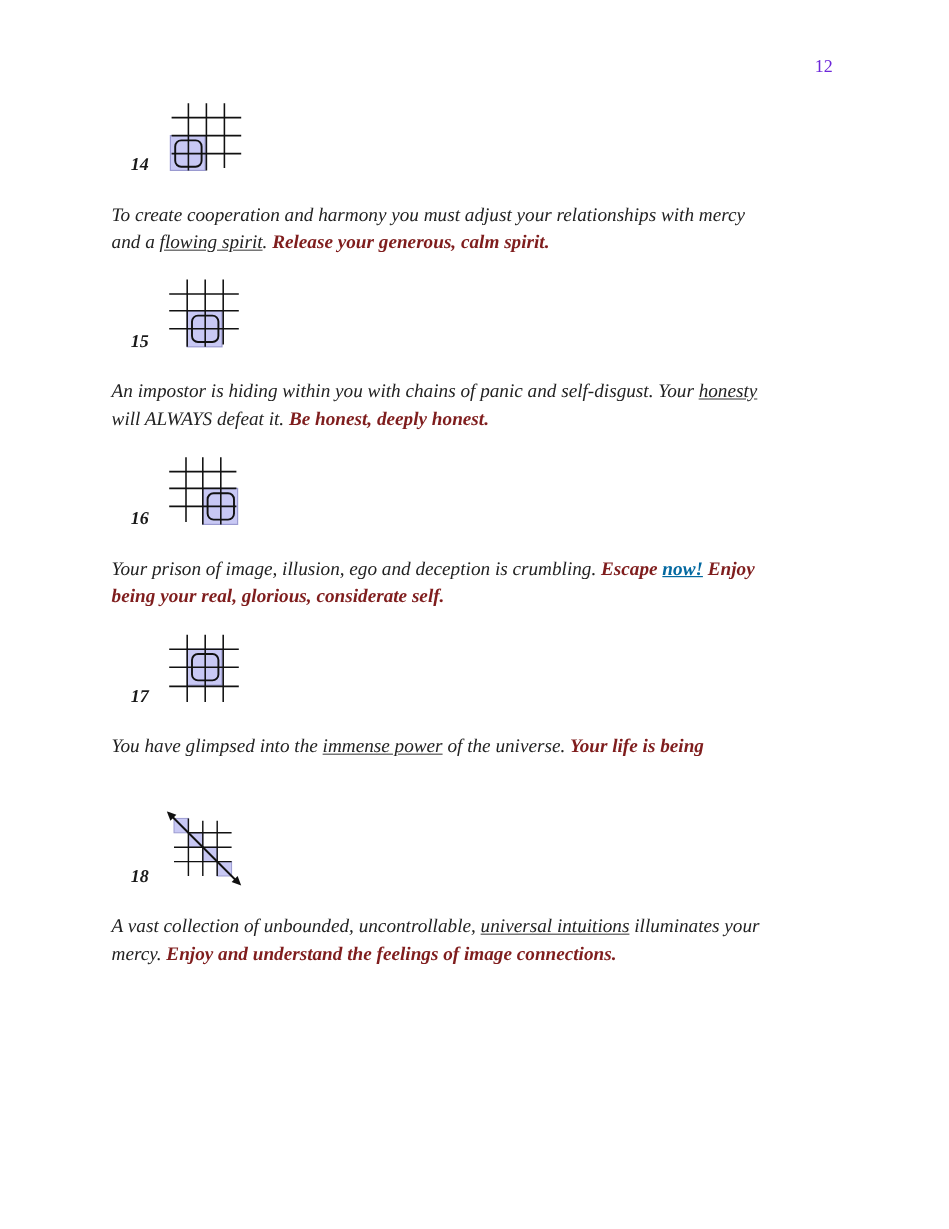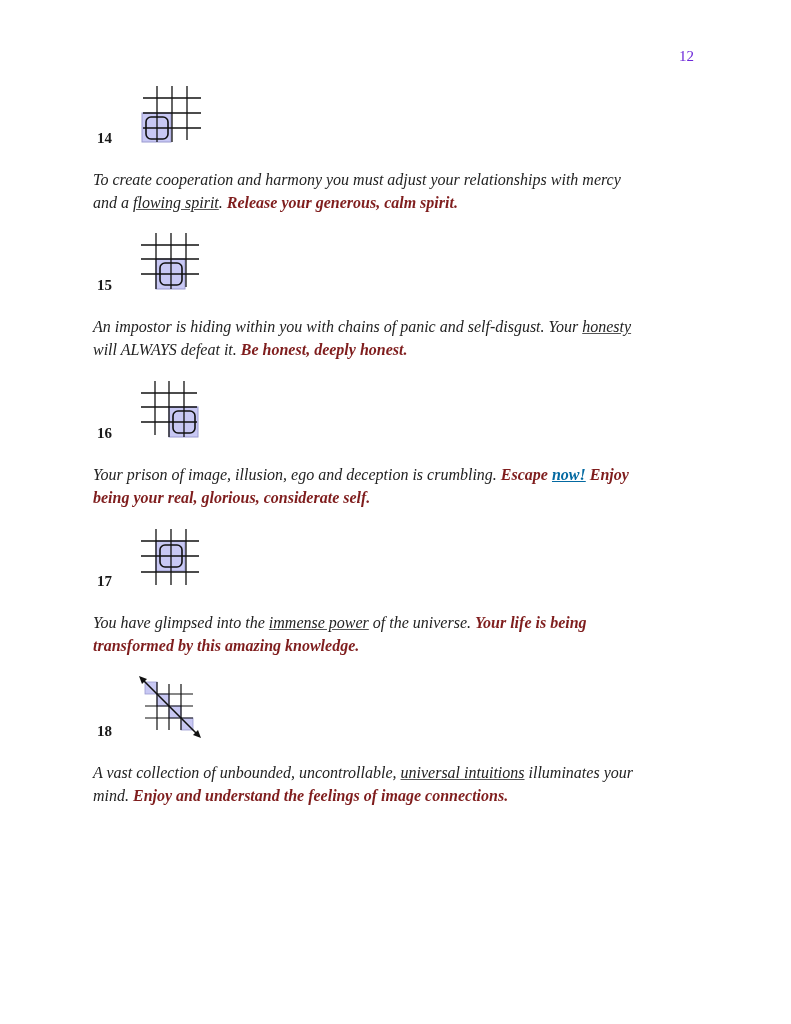--- a/index.html
+++ b/index.html
@@ -24,22 +24,23 @@
     color: #6d28d9;
     text-align: center;
   }
   .entry {
     position: absolute;
     left: 93px;
     width: 600px;
   }
   .entry-num {
     position: absolute;
-    left: 4px;
+    left: 16px;
     font-weight: bold;
+    font-style: italic;
     font-size: 15px;
     font-family: "Liberation Serif", "DejaVu Serif", serif;
   }
   .diagram {
     position: absolute;
     left: 46px;
   }
   .para {
     position: absolute;
     left: 0;
@@ -122,21 +123,20 @@
       <line x1="2" y1="14" x2="60" y2="14" stroke="#111" stroke-width="1.3"></line>
       <line x1="2" y1="29" x2="60" y2="29" stroke="#111" stroke-width="1.3"></line>
       <line x1="2" y1="45" x2="60" y2="45" stroke="#111" stroke-width="1.3"></line>
       <line x1="17" y1="2" x2="17" y2="58" stroke="#111" stroke-width="1.3"></line>
       <line x1="32" y1="2" x2="32" y2="58" stroke="#111" stroke-width="1.3"></line>
       <line x1="47" y1="2" x2="47" y2="58" stroke="#111" stroke-width="1.3"></line>
       <rect x="21" y="18" width="22" height="22" rx="5" fill="none" stroke="#111" stroke-width="1.6"></rect>
     </svg>
     <div class="para" style="top:84px;">
       <div><span>You have glimpsed into the </span><span class="u">immense power</span><span> of the universe.  </span><span class="b">Your life is being</span></div>
-      <div><span class="b">transformed by this amazing knowledge.</span></div>
     </div>
   </div>
 
   <div class="entry" style="top:676px;">
     <div class="entry-num" style="top:47px;">18</div>
     <svg class="diagram" width="66" height="66" viewBox="0 0 66 66" style="top:0; left:45px;">
       <rect x="7" y="6" width="12" height="12" fill="#c8c8f4" stroke="#9a9ad0" stroke-width="0.8"></rect>
       <rect x="19" y="18" width="12" height="12" fill="#c8c8f4" stroke="#9a9ad0" stroke-width="0.8"></rect>
       <rect x="31" y="30" width="12" height="12" fill="#c8c8f4" stroke="#9a9ad0" stroke-width="0.8"></rect>
       <rect x="43" y="42" width="12" height="12" fill="#c8c8f4" stroke="#9a9ad0" stroke-width="0.8"></rect>
@@ -145,17 +145,17 @@
       <line x1="43" y1="8" x2="43" y2="54" stroke="#111" stroke-width="1.2"></line>
       <line x1="19" y1="18" x2="55" y2="18" stroke="#111" stroke-width="1.2"></line>
       <line x1="7" y1="30" x2="55" y2="30" stroke="#111" stroke-width="1.2"></line>
       <line x1="7" y1="42" x2="55" y2="42" stroke="#111" stroke-width="1.2"></line>
       <line x1="4" y1="3" x2="60" y2="59" stroke="#111" stroke-width="1.6"></line>
       <polygon points="1,0 9,3 4,8" fill="#111"></polygon>
       <polygon points="63,62 55,59 60,54" fill="#111"></polygon>
     </svg>
     <div class="para" style="top:85px;">
       <div><span>A vast collection of unbounded, uncontrollable, </span><span class="u">universal intuitions</span><span> illuminates your</span></div>
-      <div><span>mind.  </span><span class="b">Enjoy and understand the feelings of image connections.</span></div>
+      <div><span>mercy.  </span><span class="b">Enjoy and understand the feelings of image connections.</span></div>
     </div>
   </div>
 
 </div>
 
 </body></html>

